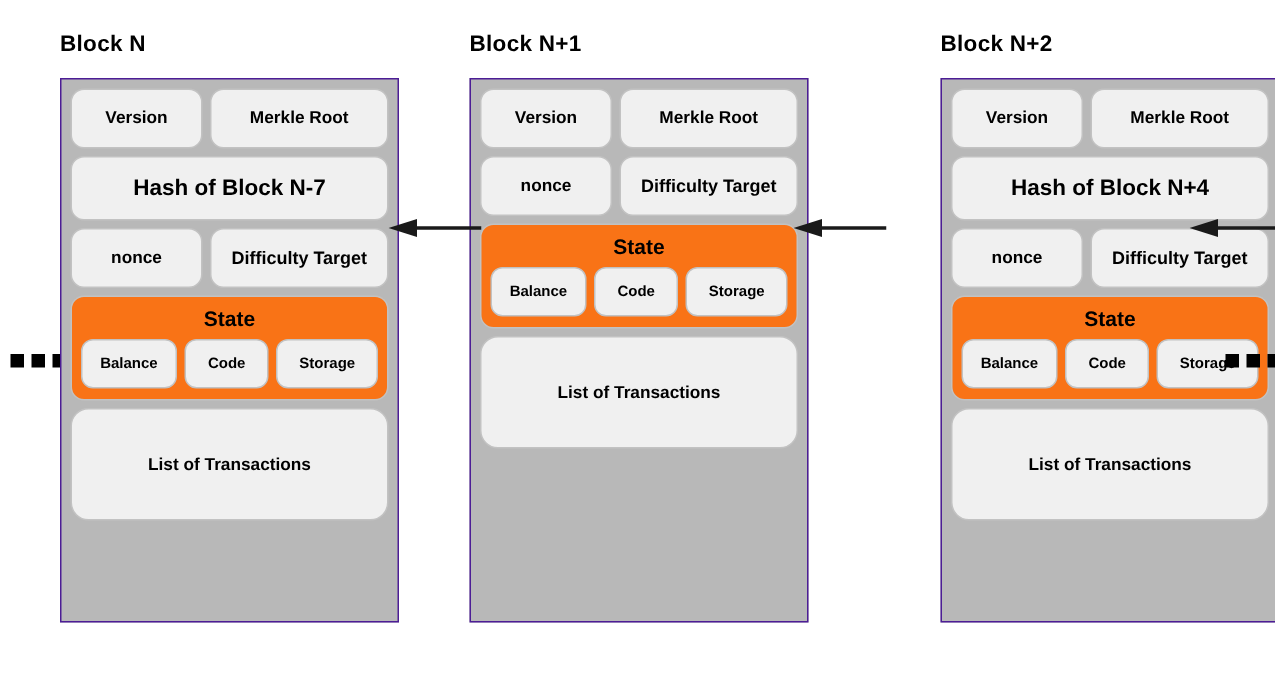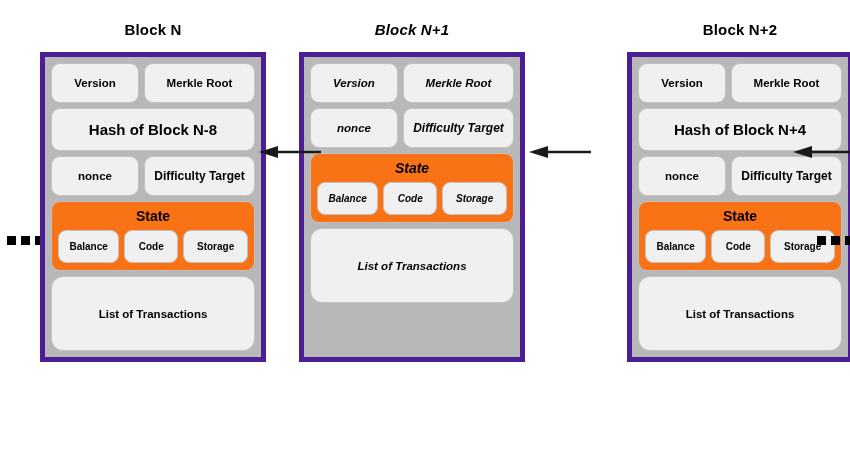--- a/index.html
+++ b/index.html
@@ -36,41 +36,41 @@
   .ellipsis-left  { left: 7px;  top: 236px; }
   .ellipsis-right { left: 817px; top: 236px; }
 
   
   .block-col {
     position: absolute;
     top: 20px;
     width: 226px;
   }
   .block-col.col0 { left: 40px; }
-  .block-col.col1 { left: 299px; font-style: italic; }
+  .block-col.col1 { left: 313px; }
   .block-col.col2 { left: 583px; margin-left: 44px; }
 
   .block-title {
-    text-align: center;
+    text-align: left;
     font-size: 15px;
     font-weight: bold;
     letter-spacing: 0.2px;
     color: #000000;
     margin-bottom: 12px;
     height: 20px;
     line-height: 20px;
     white-space: nowrap;
   }
 
   .block-body {
     background: #b8b8b8;
-    border: 5px solid #4c1d95;
+    border: 1px solid #4c1d95;
     box-sizing: border-box;
     padding: 6px 6px 8px 6px;
-    height: 310px;
+    height: 363px;
   }
 
   
   .cell {
     background: #f0f0f0;
     border: 1px solid #c2c2c2;
     border-radius: 9px;
     box-sizing: border-box;
     display: flex;
     align-items: center;
@@ -161,21 +161,21 @@
     <span class="dot"></span>
   </div>
 
   <div class="block-col col0">
     <div class="block-title">Block N</div>
     <div class="block-body">
       <div class="row row-pair">
         <div class="cell cell-version">Version</div>
         <div class="cell cell-merkle">Merkle Root</div>
       </div>
-      <div class="cell cell-hash">Hash of Block N-8</div>
+      <div class="cell cell-hash">Hash of Block N-7</div>
       <div class="row row-pair">
         <div class="cell cell-nonce">nonce</div>
         <div class="cell cell-difficulty">Difficulty Target</div>
       </div>
       <div class="state-box">
         <div class="state-title">State</div>
         <div class="state-row">
           <div class="cell cell-balance">Balance</div>
           <div class="cell cell-code">Code</div>
           <div class="cell cell-storage">Storage</div>

